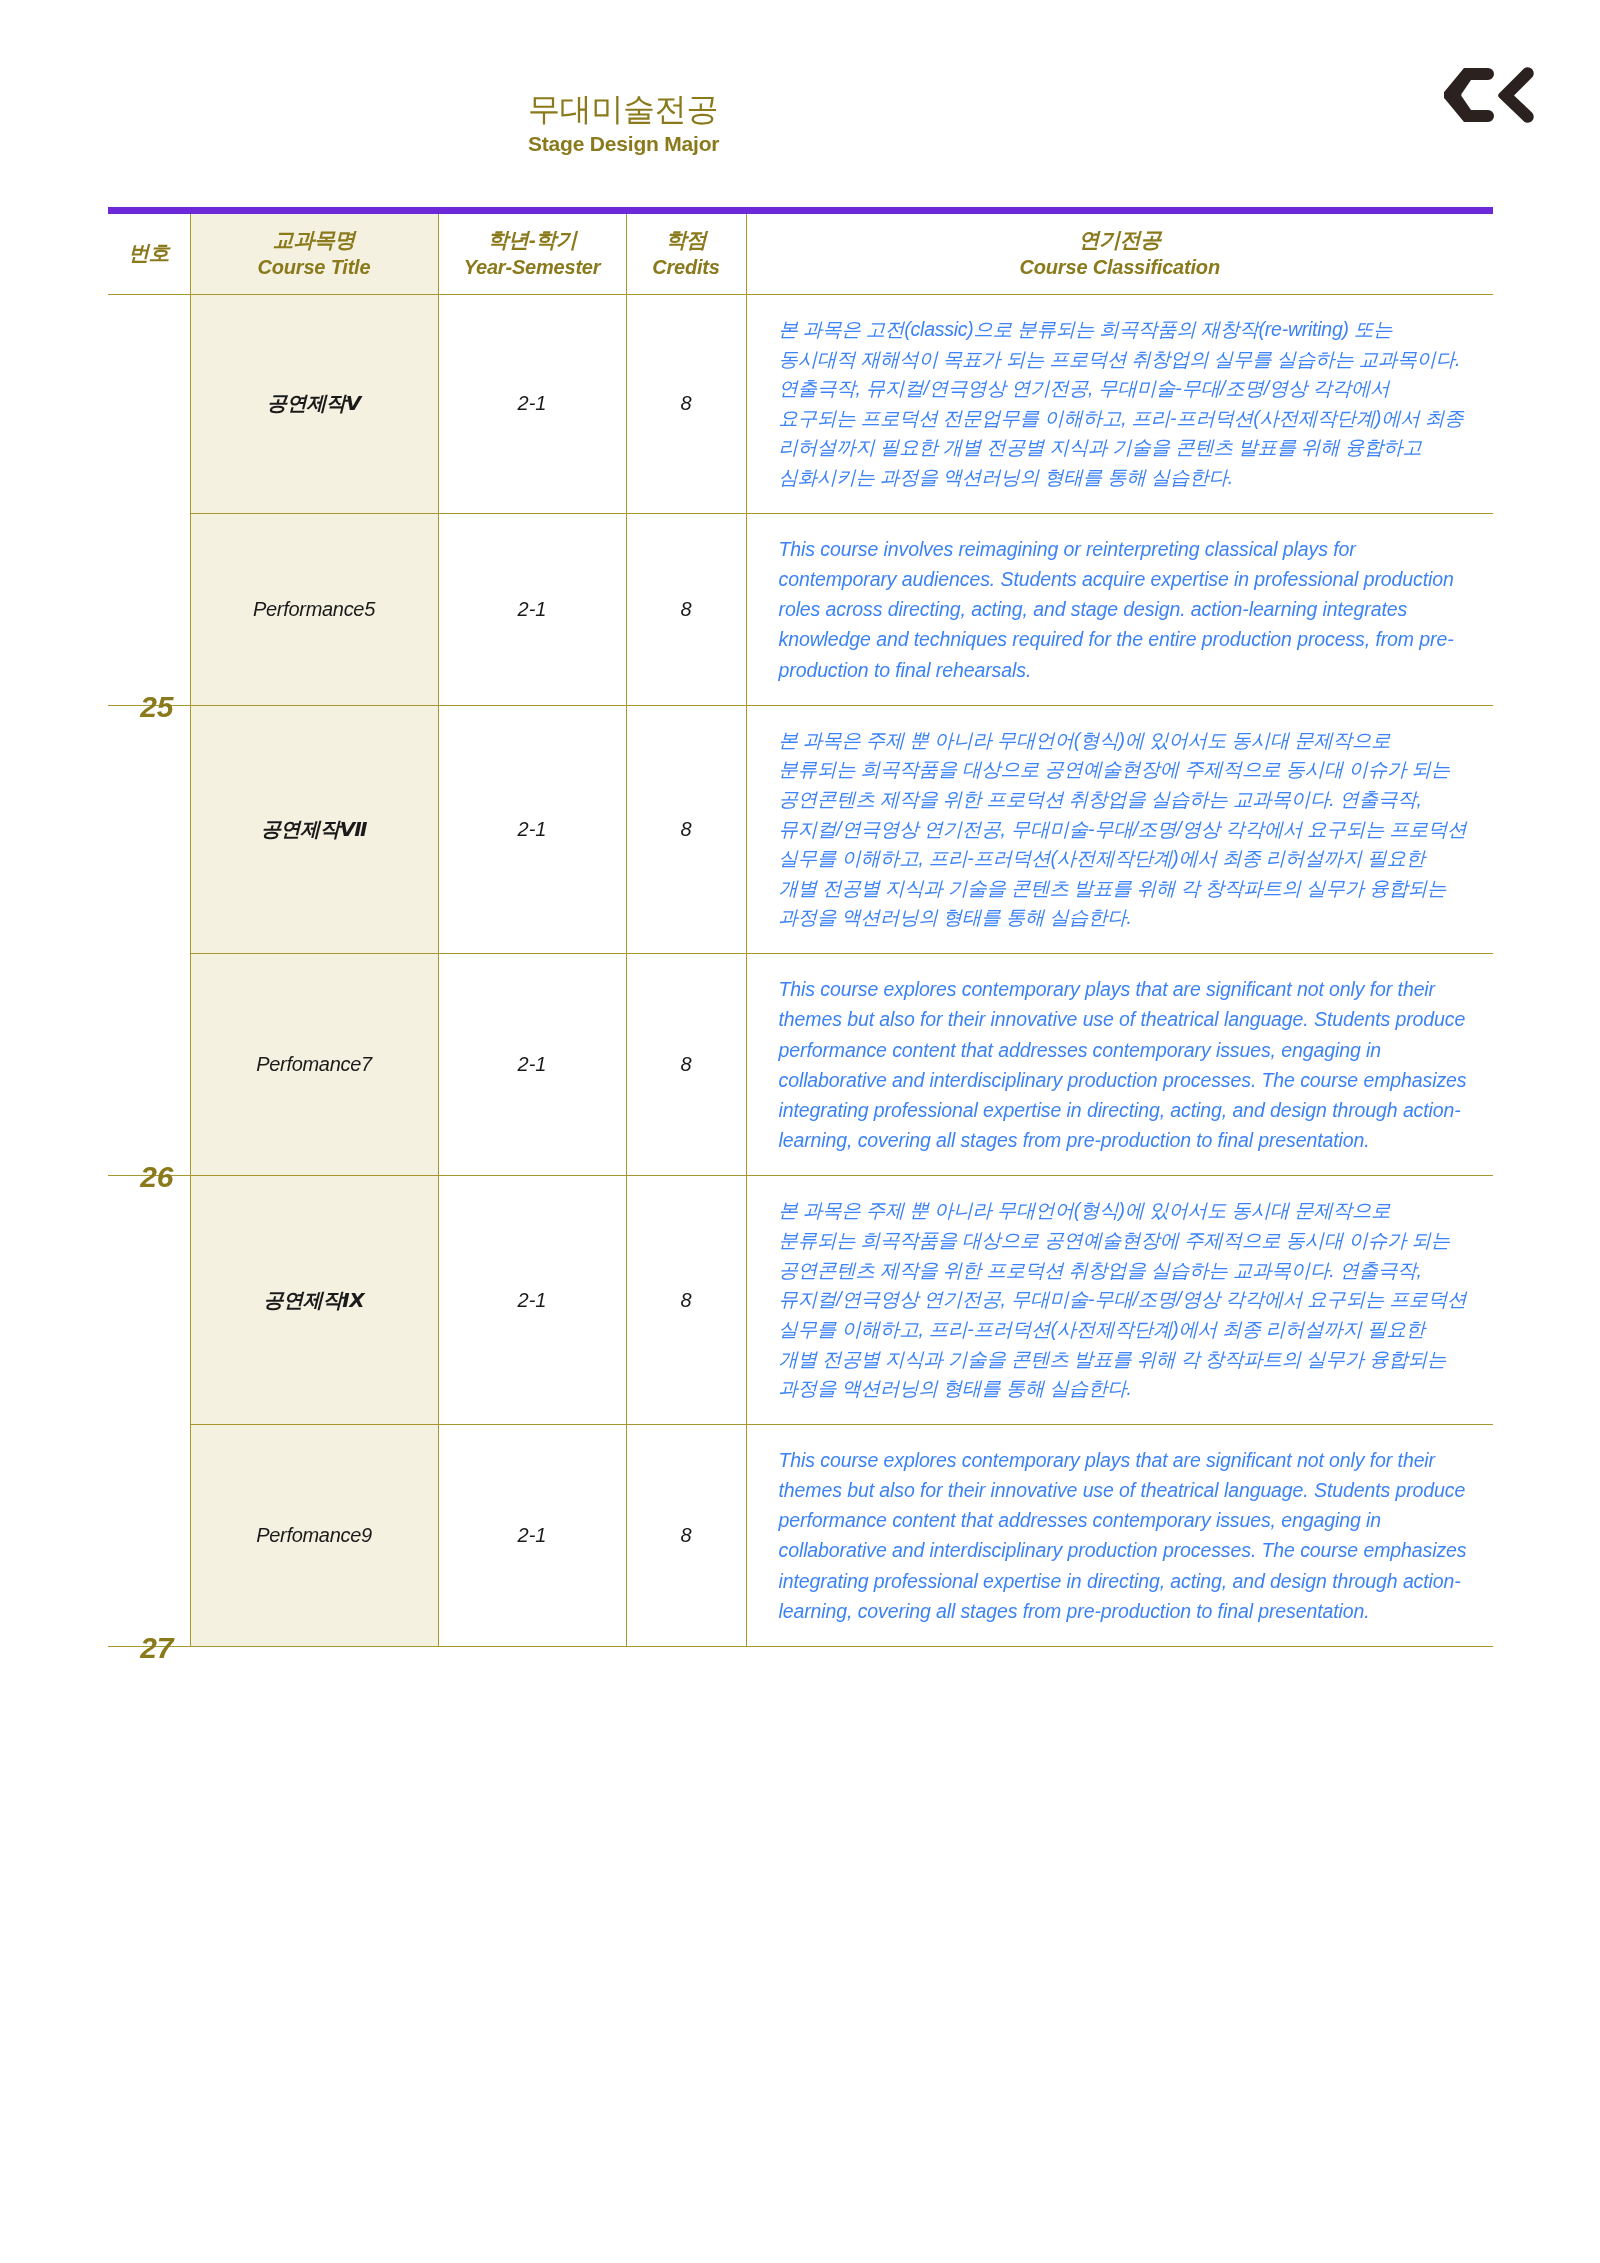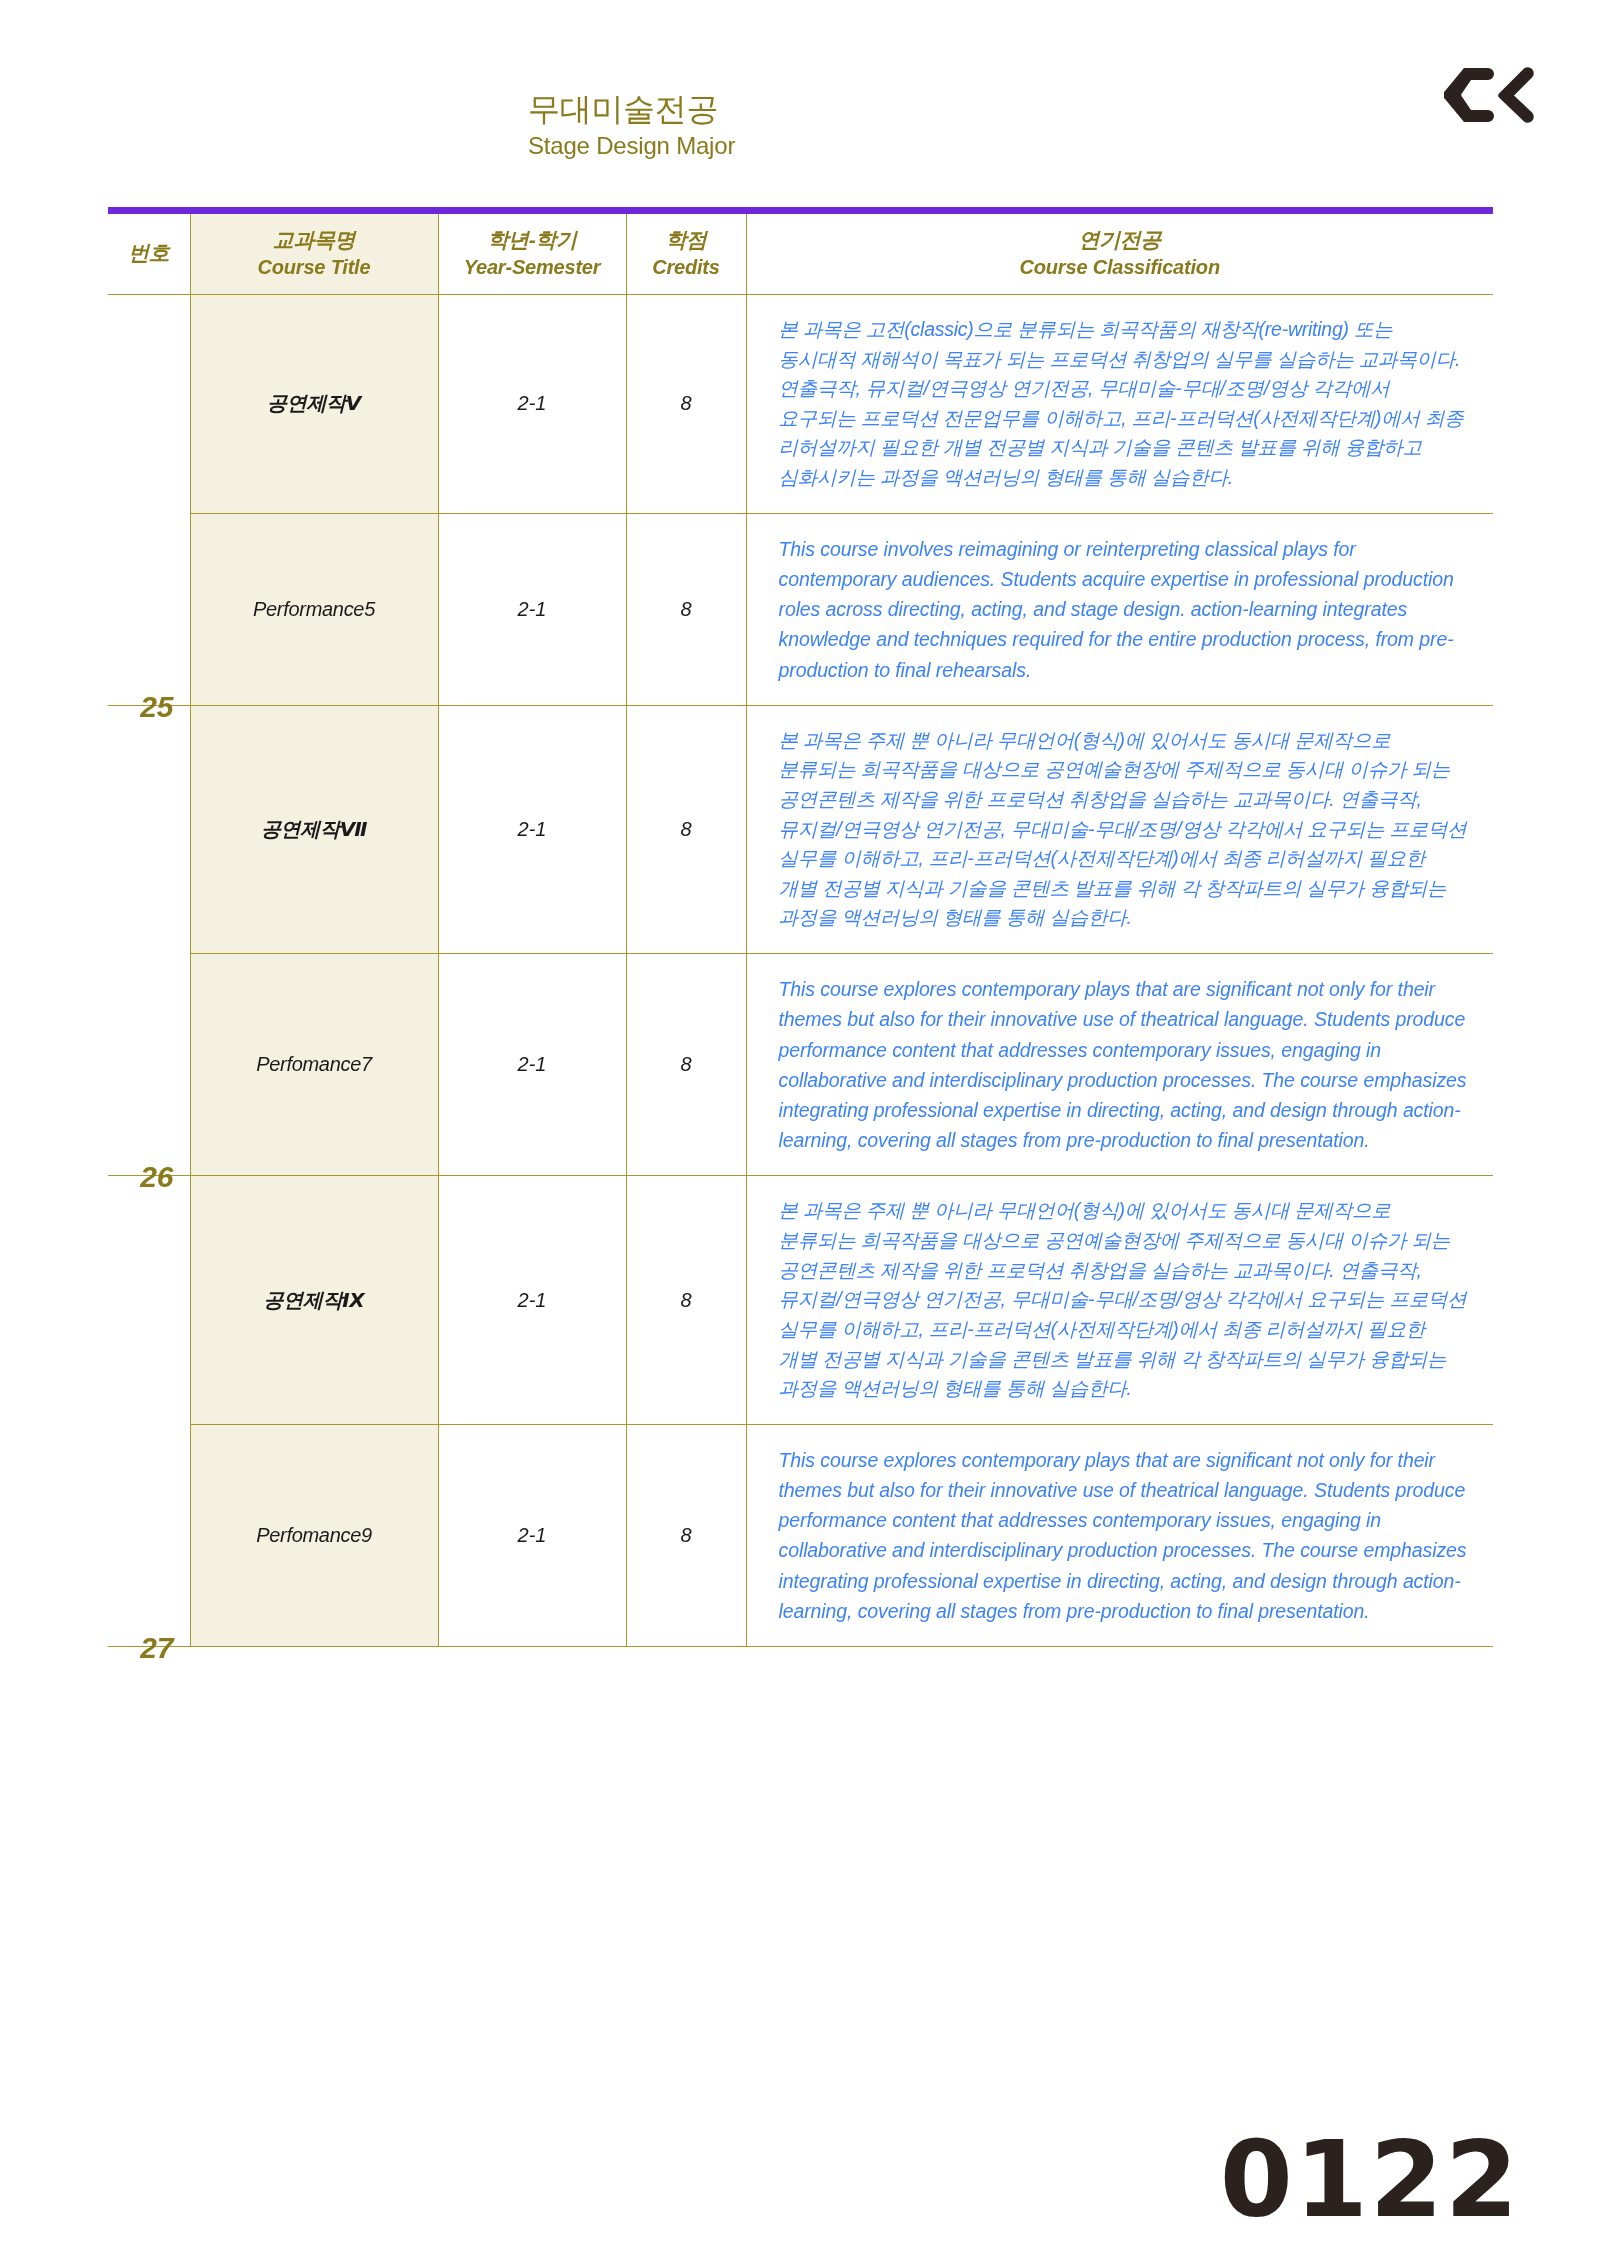--- a/index.html
+++ b/index.html
@@ -60,22 +60,22 @@
   }
   .major-ko {
     font-size: 32px;
     font-weight: normal;
     color: #8a7a1c;
     line-height: 1.32;
     letter-spacing: -0.3px;
     white-space: nowrap;
   }
   .major-en {
-    font-size: 24px;
-    font-weight: normal;
+    font-size: 21px;
+    font-weight: bold;
     color: #8a7a1c;
     line-height: 1.32;
     letter-spacing: -0.2px;
     white-space: nowrap;
   }
 
   .logo {
     position: absolute;
     right: 0px;
     top: -24px;
@@ -305,15 +305,14 @@
           <td class="titlecell en">Perfomance9</td>
           <td class="yscell">2-1</td>
           <td class="crcell">8</td>
           <td class="desccell en">This course explores contemporary plays that are significant not only for their themes but also for their innovative use of theatrical language. Students produce performance content that addresses contemporary issues, engaging in collaborative and interdisciplinary production processes. The course emphasizes integrating professional expertise in directing, acting, and design through action-learning, covering all stages from pre-production to final presentation.</td>
         </tr>
 
       </tbody>
     </table>
   </div>
 
-  <div class="pageno">0122</div>
 
 </div>
 
 </body></html>

